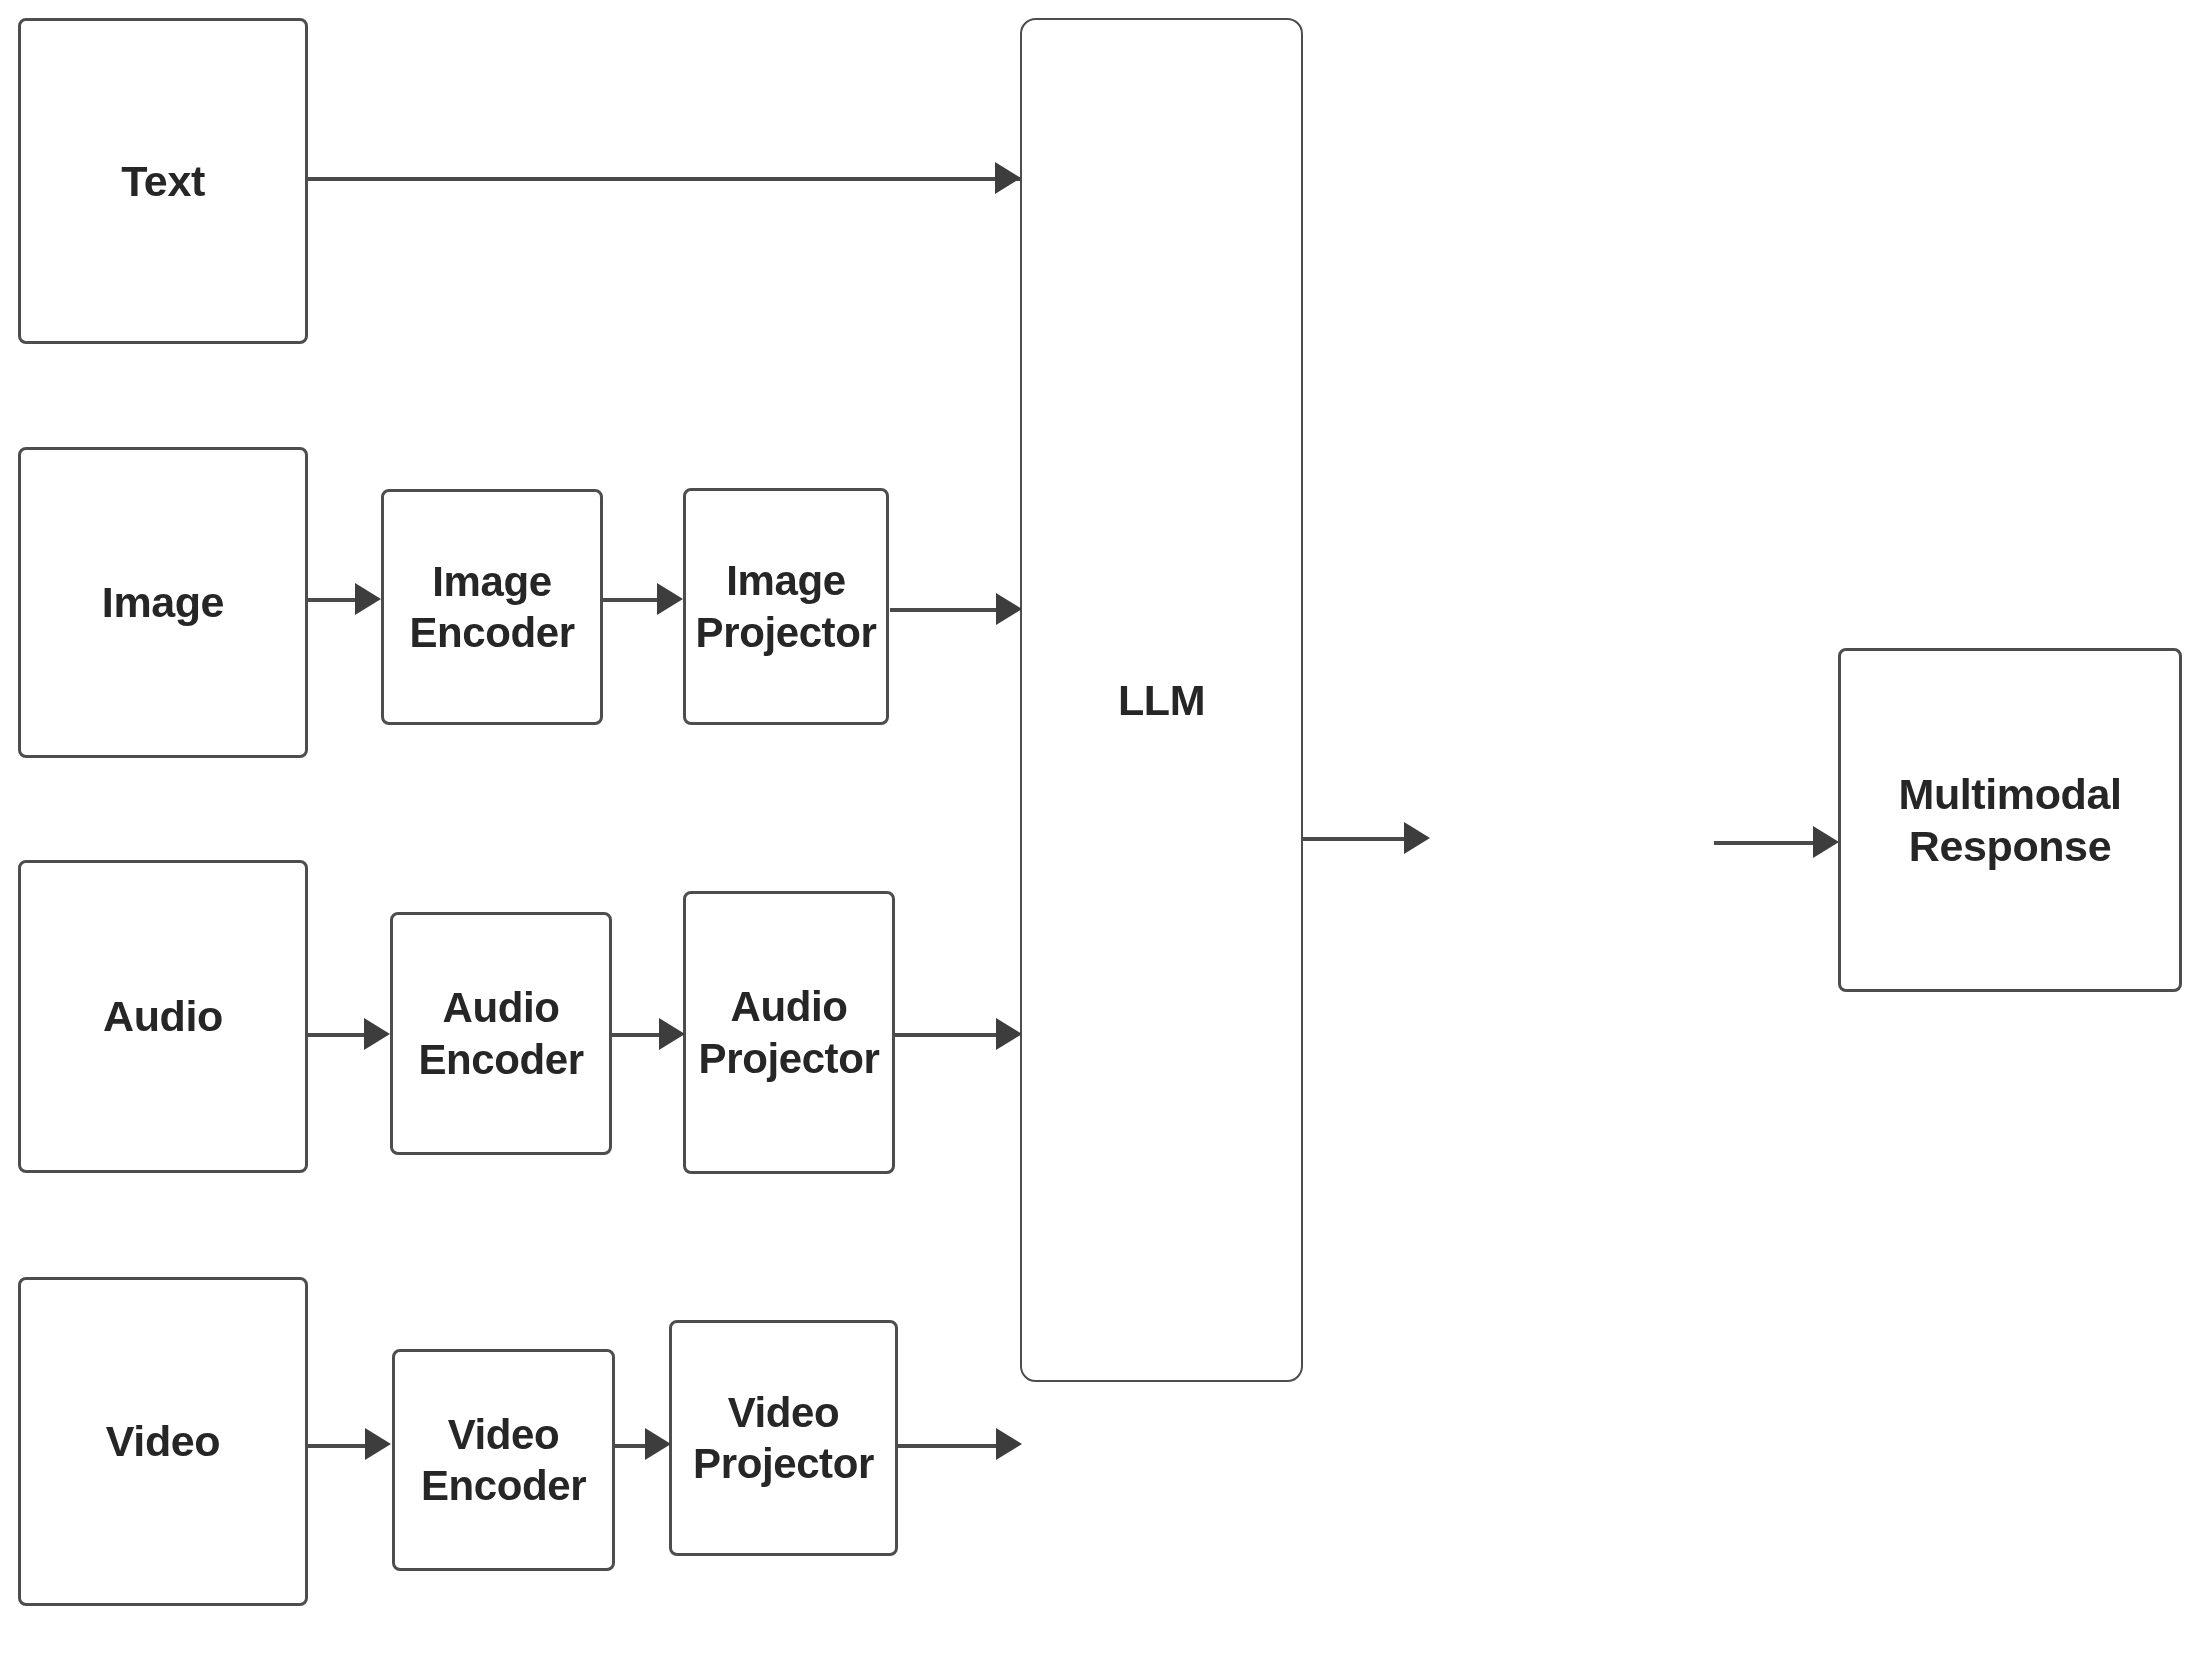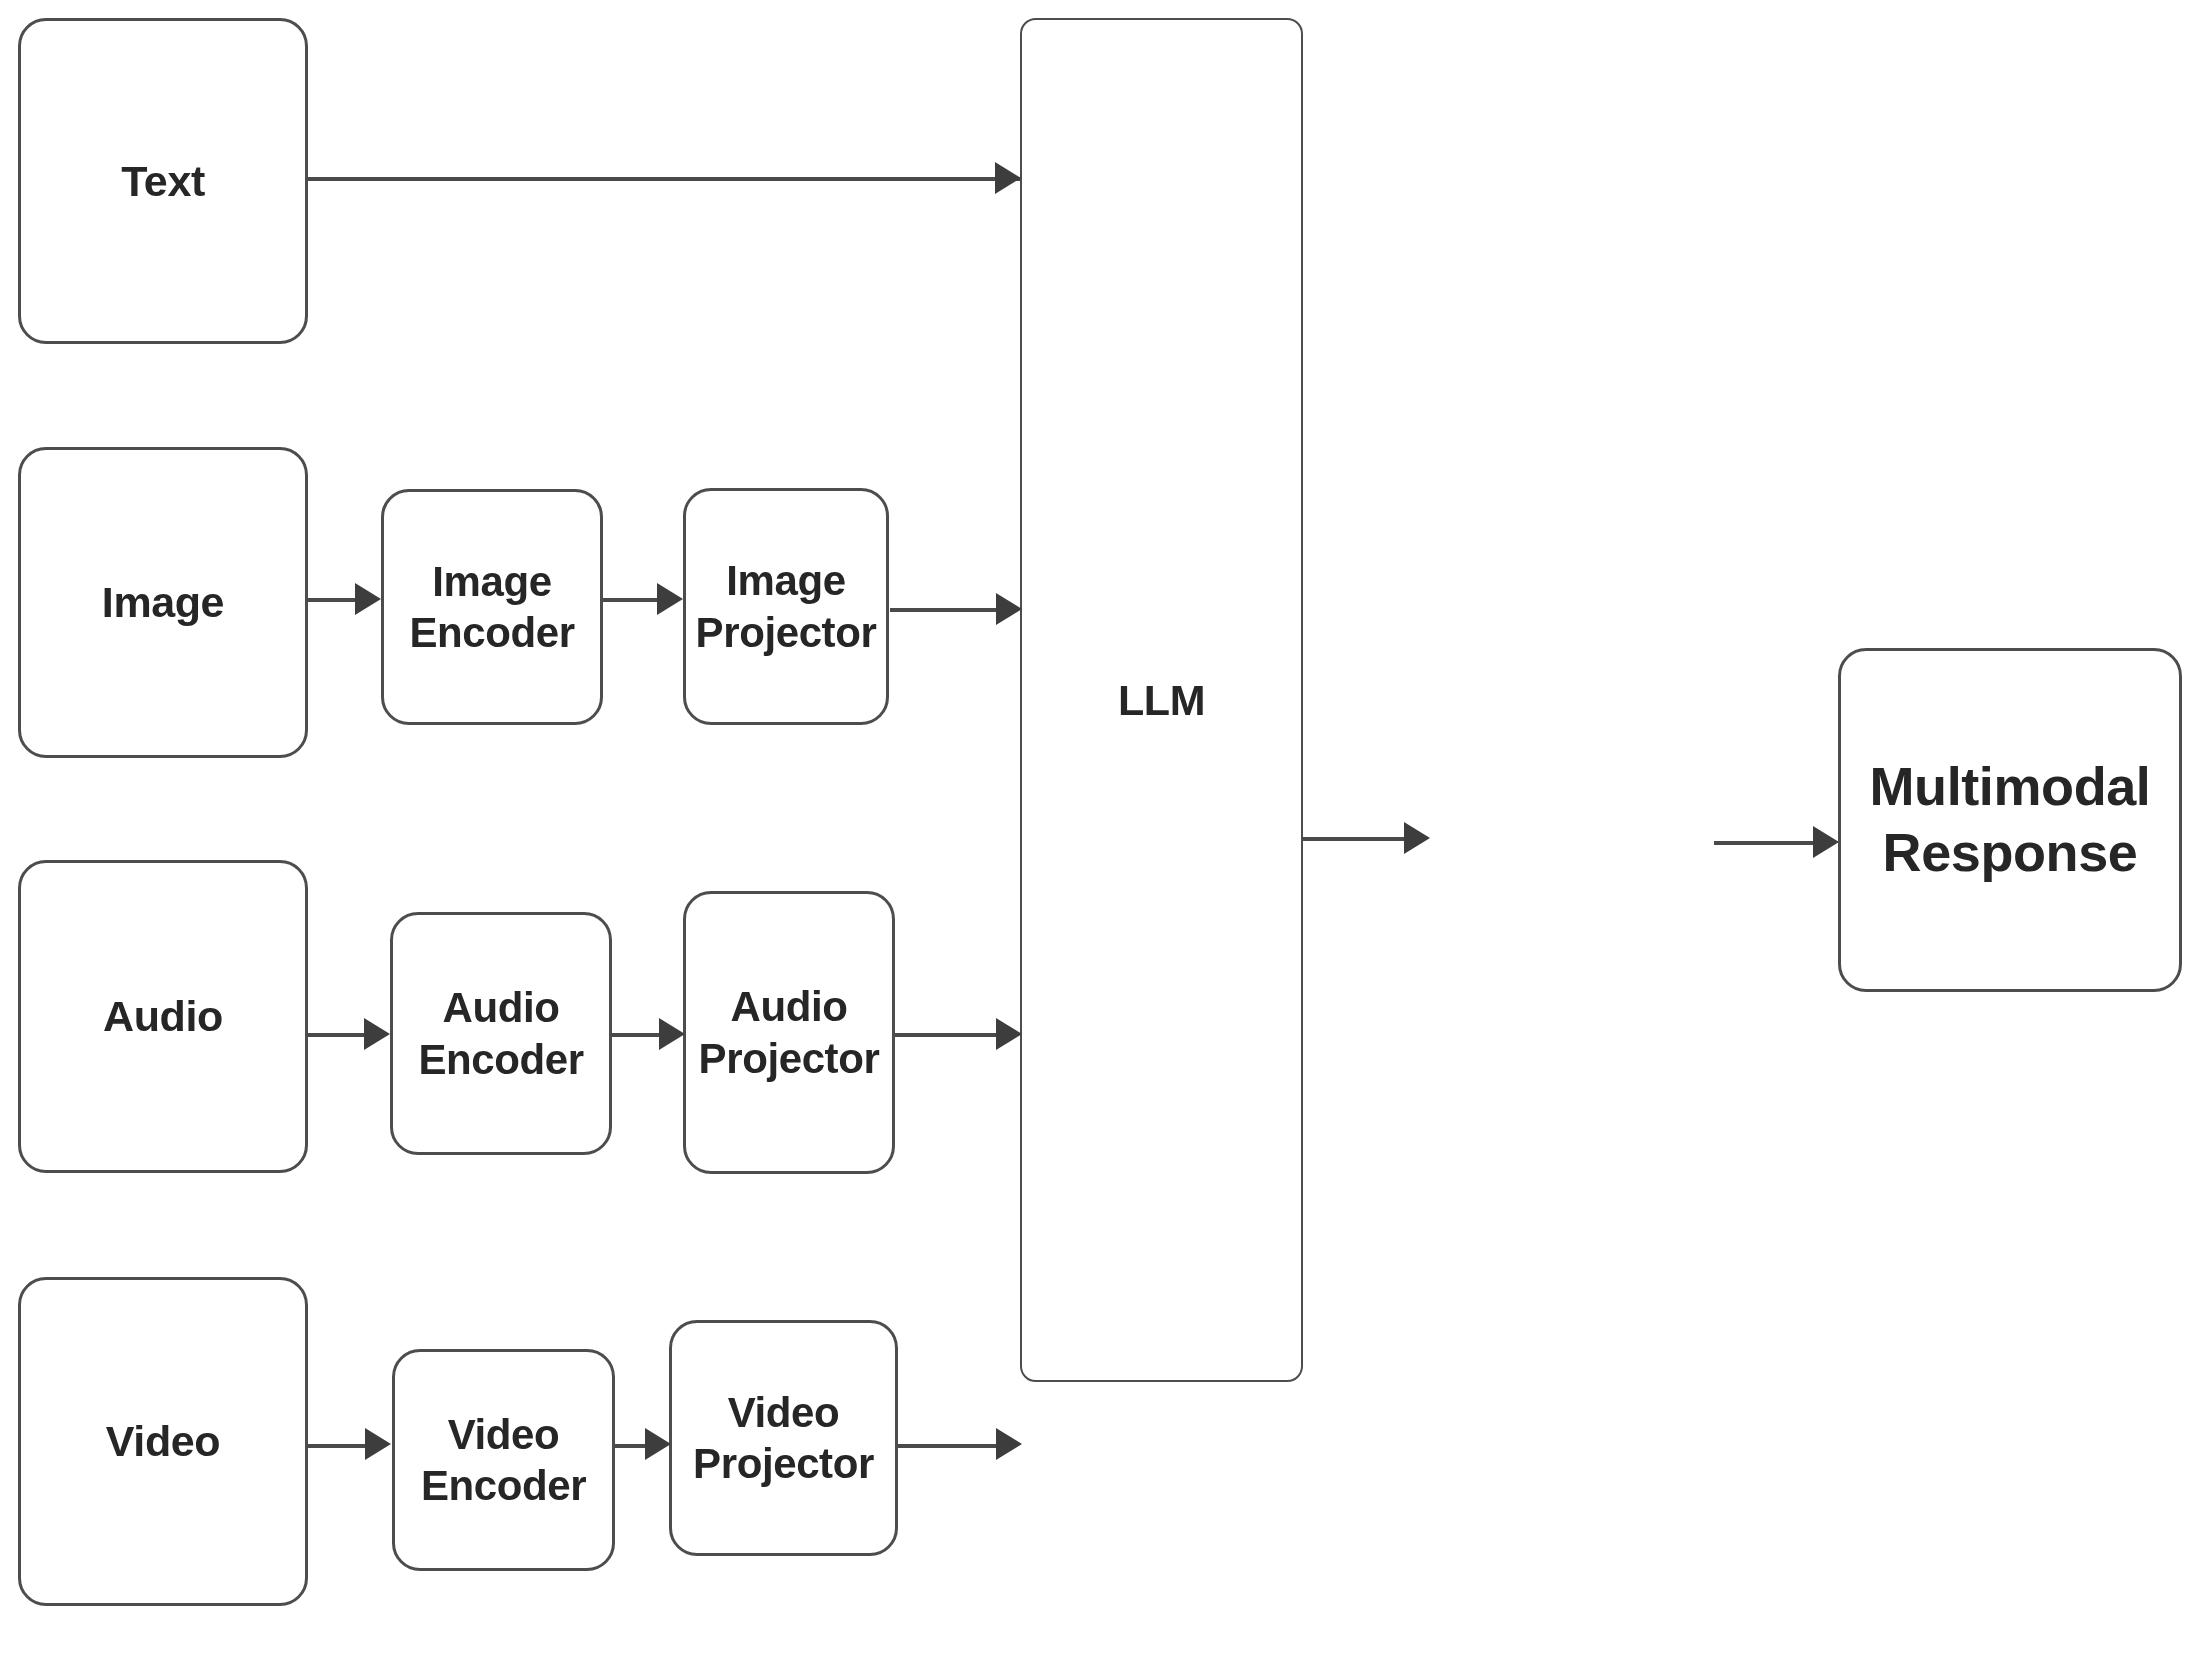--- a/index.html
+++ b/index.html
@@ -13,21 +13,21 @@
     height: 1677px;
     background: #ffffff;
     overflow: hidden;
     font-family: "Liberation Sans", sans-serif;
   }
   .node {
     position: absolute;
     box-sizing: border-box;
     background: #ffffff;
     border: 3.6px solid #4d4d4d;
-    border-radius: 28px;
+    border-radius: 8px;
     display: flex;
     align-items: center;
     justify-content: center;
     text-align: center;
     color: #262626;
     font-weight: bold;
     line-height: 1.22;
     letter-spacing: -0.4px;
     font-stretch: condensed;
     z-index: 2;
@@ -47,21 +47,21 @@
   #node-image-projector { left:683px;  top:488px;  width:206px;  height:237px;  font-size:42px; }
 
   #node-audio-encoder   { left:390px;  top:912px; width:222px;  height:243px;  font-size:42px; }
   #node-audio-projector { left:683px;  top:891px; width:212px;  height:283px;  font-size:42px; }
 
   #node-video-encoder   { left:392px;  top:1349px; width:223px;  height:222px;  font-size:42px; }
   #node-video-projector { left:669px;  top:1320px; width:229px;  height:236px;  font-size:42px; }
 
   #node-llm             { left:1020px; top:18px;   width:283px;  height:1364px; font-size:43px; border-width:2.9px; border-radius:15.7px; }
   #node-output-proj     { left:1428px; top:278px;  width:286px;  height:963px; font-size:43px; border-width:2.9px; border-radius:21.5px; }
-  #node-multimodal      { left:1838px; top:648px;  width:344px;  height:344px;  font-size:54px; }
+  #node-multimodal      { left:1838px; top:648px;  width:344px;  height:344px;  font-size:43px; }
 
   
   .edge {
     position: absolute;
     height: 3.6px;
     background: #4a4a4a;
     z-index: 1;
   }
   .arrowhead {
     position: absolute;

